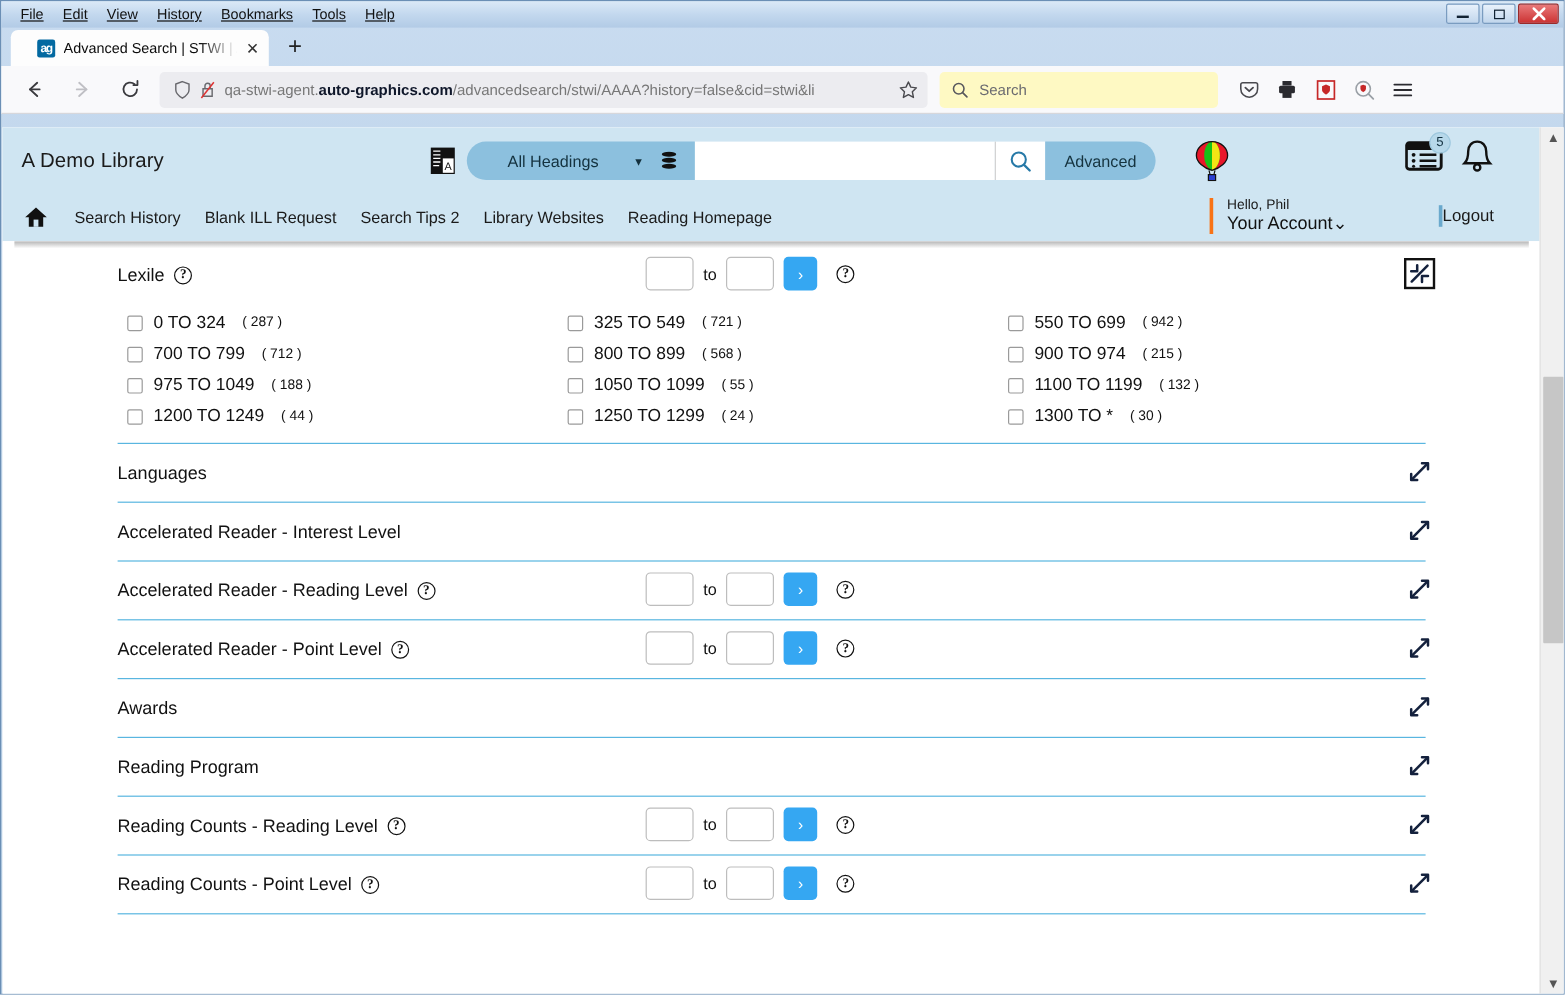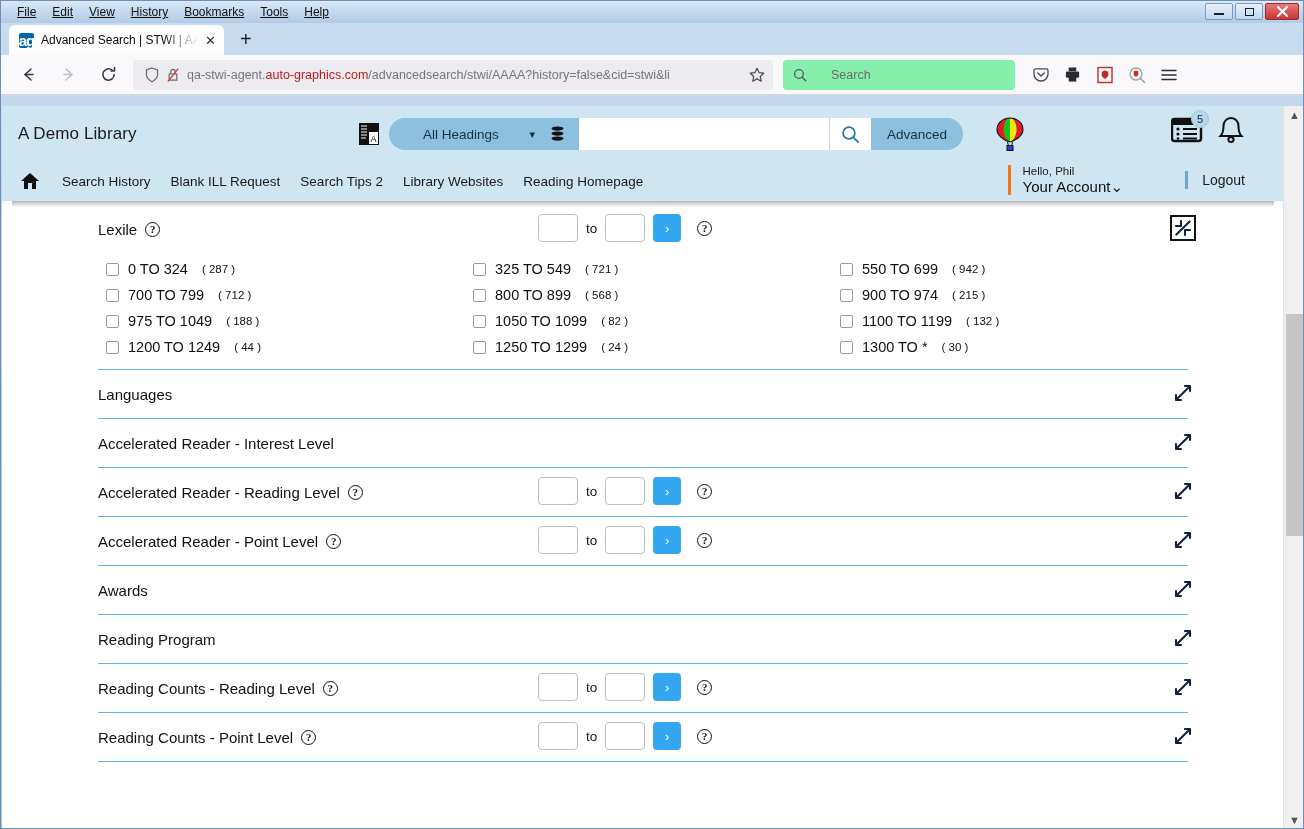--- a/index.html
+++ b/index.html
@@ -52,22 +52,23 @@
   }
   .tab {
     height:30px; min-width:210px; max-width:215px;
     background:#fdfdfd; border-radius:6px 6px 0 0;
     display:flex; align-items:center; gap:7px; padding:0 8px 0 10px;
     font-size:12px; color:#0b0b0b; position:relative;
   }
   .tab .favicon {
     width:15px;height:15px;background:#0369a1;border-radius:2px;
     display:flex;align-items:center;justify-content:center;
-    color:#fff;font-size:15px;font-weight:bold;letter-spacing:-1px;
+    color:#fff;font-size:10px;font-weight:bold;letter-spacing:-1px;
     flex:0 0 auto;
+    margin-left:12px;
   }
   .tab .tlabel {
     flex:1 1 auto; white-space:nowrap; overflow:hidden;
     -webkit-mask-image:linear-gradient(90deg,#000 78%,transparent 100%);
             mask-image:linear-gradient(90deg,#000 78%,transparent 100%);
   }
   .tab .tclose { font-size:13px; color:#333; flex:0 0 auto; }
   .newtab { font-size:20px; color:#222; margin-left:16px; margin-bottom:4px; }
 
   .navbar {
@@ -80,24 +81,24 @@
   .urlbar {
     flex:1 1 auto; height:30px; background:#ececf0; border-radius:4px;
     display:flex; align-items:center; gap:7px; padding:0 8px 0 12px;
     max-width:640px;
   }
   .urlbar .urltext {
     flex:1 1 auto; font-size:12.5px; color:#777; white-space:nowrap; overflow:hidden;
     -webkit-mask-image:linear-gradient(90deg,#000 93%,transparent 100%);
             mask-image:linear-gradient(90deg,#000 93%,transparent 100%);
   }
-  .urlbar .urltext b { color:#b91c1c; font-weight:400; }
+  .urlbar .urltext b { color:#0f172a; font-weight:700; }
   .searchbar {
-    width:232px; height:30px; background:#86efac; border-radius:4px;
-    display:flex; align-items:center; gap:24px; padding:0 10px;
+    width:232px; height:30px; background:#fef9c3; border-radius:4px;
+    display:flex; align-items:center; gap:9px; padding:0 10px;
     font-size:12.5px; color:#6b6b70;
   }
   .navicons { display:flex; align-items:center; gap:13px; margin-left:6px; }
   .navicons .ni { width:19px; height:19px; display:flex; align-items:center; justify-content:center; }
 
   
   .viewport {
     position:absolute; left:1px; top:105px; width:1302px; height:723px;
     background:#fff; overflow:hidden;
   }
@@ -146,21 +147,21 @@
   .navlinks { display:flex; align-items:center; gap:0; margin-left:18px; }
   .navlinks .homeic { margin-right:12px; display:flex; align-items:center; }
   .navlinks a { font-size:13.5px; color:#1a1a1a; text-decoration:none; padding:0 10px; }
   .acctbox {
     position:absolute; right:160px; top:4px; padding-left:12px;
     border-left:3px solid #f97316; line-height:1.15;
   }
   .acctbox .hello { font-size:11.5px; color:#1a1a1a; }
   .acctbox .acct { font-size:15px; color:#111; }
   .logoutbox {
-    position:absolute; right:38px; top:10px; padding-left:14px;
+    position:absolute; right:38px; top:10px; 
     border-left:3px solid #6aa9cd;
   }
   .logoutbox a { font-size:14px; color:#1a1a1a; text-decoration:none; }
 
   
   .pagebody {
     position:relative; width:1281px; height:628px; background:#fff;
     overflow:hidden;
   }
   .panelshadow {
@@ -493,21 +494,21 @@
                 <span class="cnt">( 215 )</span>
               </label>
               <label class="chkitem">
                 <span class="chkbox"></span>
                 <span>975 TO 1049</span>
                 <span class="cnt">( 188 )</span>
               </label>
               <label class="chkitem">
                 <span class="chkbox"></span>
                 <span>1050 TO 1099</span>
-                <span class="cnt">( 82 )</span>
+                <span class="cnt">( 55 )</span>
               </label>
               <label class="chkitem">
                 <span class="chkbox"></span>
                 <span>1100 TO 1199</span>
                 <span class="cnt">( 132 )</span>
               </label>
               <label class="chkitem">
                 <span class="chkbox"></span>
                 <span>1200 TO 1249</span>
                 <span class="cnt">( 44 )</span>

